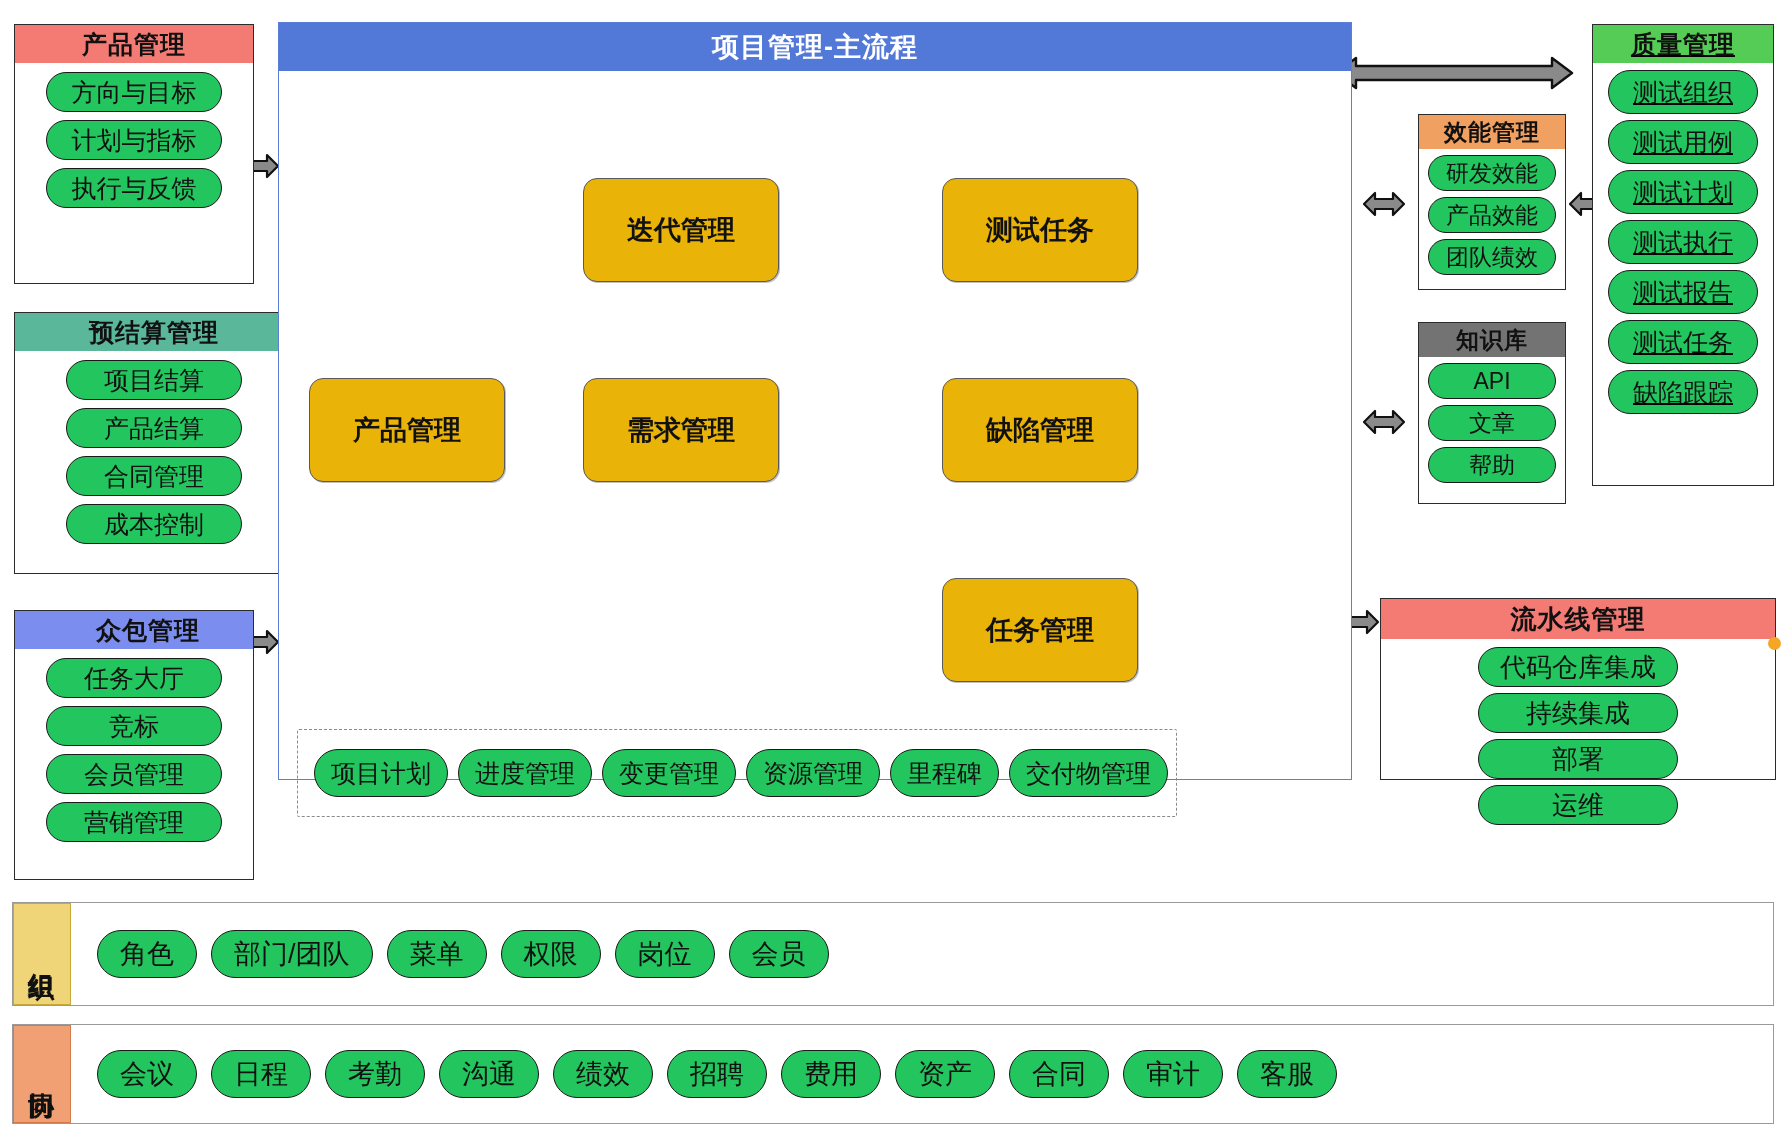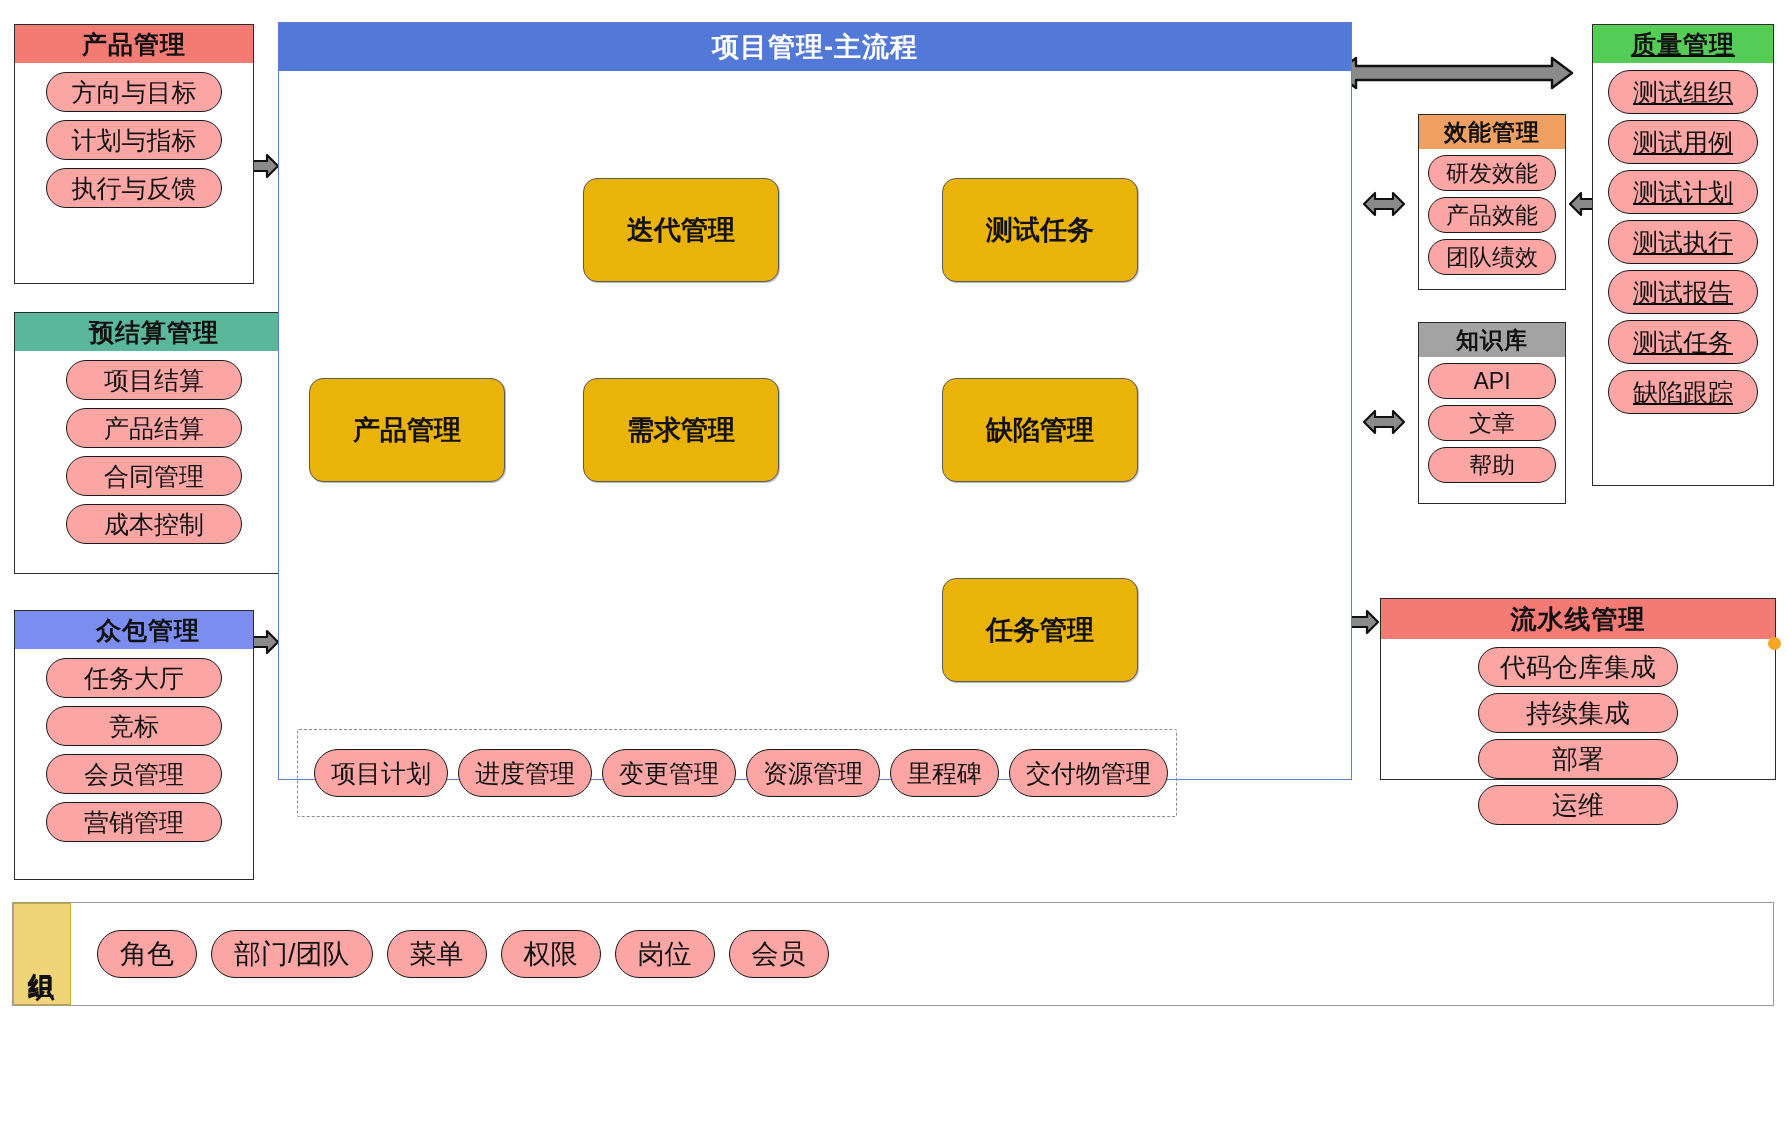--- a/index.html
+++ b/index.html
@@ -17,21 +17,21 @@
   .panel{position:absolute;border:1.6px solid #2b2b2b;background:#fff;box-sizing:border-box;}
   .panel-head{
     text-align:center;font-weight:bold;color:#111;
     box-sizing:border-box;display:flex;align-items:center;justify-content:center;
     letter-spacing:1px;
   }
   .panel-body{display:flex;flex-direction:column;align-items:center;box-sizing:border-box;}
 
   
   .pill{
-    border:1.8px solid #1a1a1a;border-radius:22px;background:#fca5a5;
+    border:1.8px solid #1a1a1a;border-radius:22px;background:#22c55e;
     display:flex;align-items:center;justify-content:center;
     color:#111;box-sizing:border-box;white-space:nowrap;
   }
 
   
   .node{
     position:absolute;border:1.4px solid #5a5a5a;border-radius:14px;background:#eab308;
     display:flex;align-items:center;justify-content:center;
     font-weight:bold;color:#111;box-sizing:border-box;
     box-shadow:1px 1px 0 rgba(0,0,0,.25);
@@ -225,21 +225,21 @@
   <div class="panel" id="p-perf">
     <div class="panel-head rp-head" style="background: rgb(240, 160, 96);">效能管理</div>
     <div class="panel-body rp-body">
       <div class="pill rp-pill">研发效能</div>
       <div class="pill rp-pill">产品效能</div>
       <div class="pill rp-pill">团队绩效</div>
     </div>
   </div>
 
   <div class="panel" id="p-kb">
-    <div class="panel-head rp-head" style="background: #a3a3a3;">知识库</div>
+    <div class="panel-head rp-head" style="background: #737373;">知识库</div>
     <div class="panel-body rp-body">
       <div class="pill rp-pill">API</div>
       <div class="pill rp-pill">文章</div>
       <div class="pill rp-pill">帮助</div>
     </div>
   </div>
 
   <div class="panel" id="p-quality">
     <div class="panel-head" id="q-head" style="background: rgb(85, 204, 85);">质量管理</div>
     <div class="panel-body" id="q-body">
@@ -269,14 +269,30 @@
     <div class="band-items">
       <div class="pill band-pill">角色</div>
       <div class="pill band-pill">部门/团队</div>
       <div class="pill band-pill">菜单</div>
       <div class="pill band-pill">权限</div>
       <div class="pill band-pill">岗位</div>
       <div class="pill band-pill">会员</div>
     </div>
   </div>
 
+  <div class="band" id="band-coop">
+    <div class="band-tag" id="tag-coop">协同</div>
+    <div class="band-items">
+      <div class="pill band-pill">会议</div>
+      <div class="pill band-pill">日程</div>
+      <div class="pill band-pill">考勤</div>
+      <div class="pill band-pill">沟通</div>
+      <div class="pill band-pill">绩效</div>
+      <div class="pill band-pill">招聘</div>
+      <div class="pill band-pill">费用</div>
+      <div class="pill band-pill">资产</div>
+      <div class="pill band-pill">合同</div>
+      <div class="pill band-pill">审计</div>
+      <div class="pill band-pill">客服</div>
+    </div>
+  </div>
 
 </div>
 
 </body></html>

